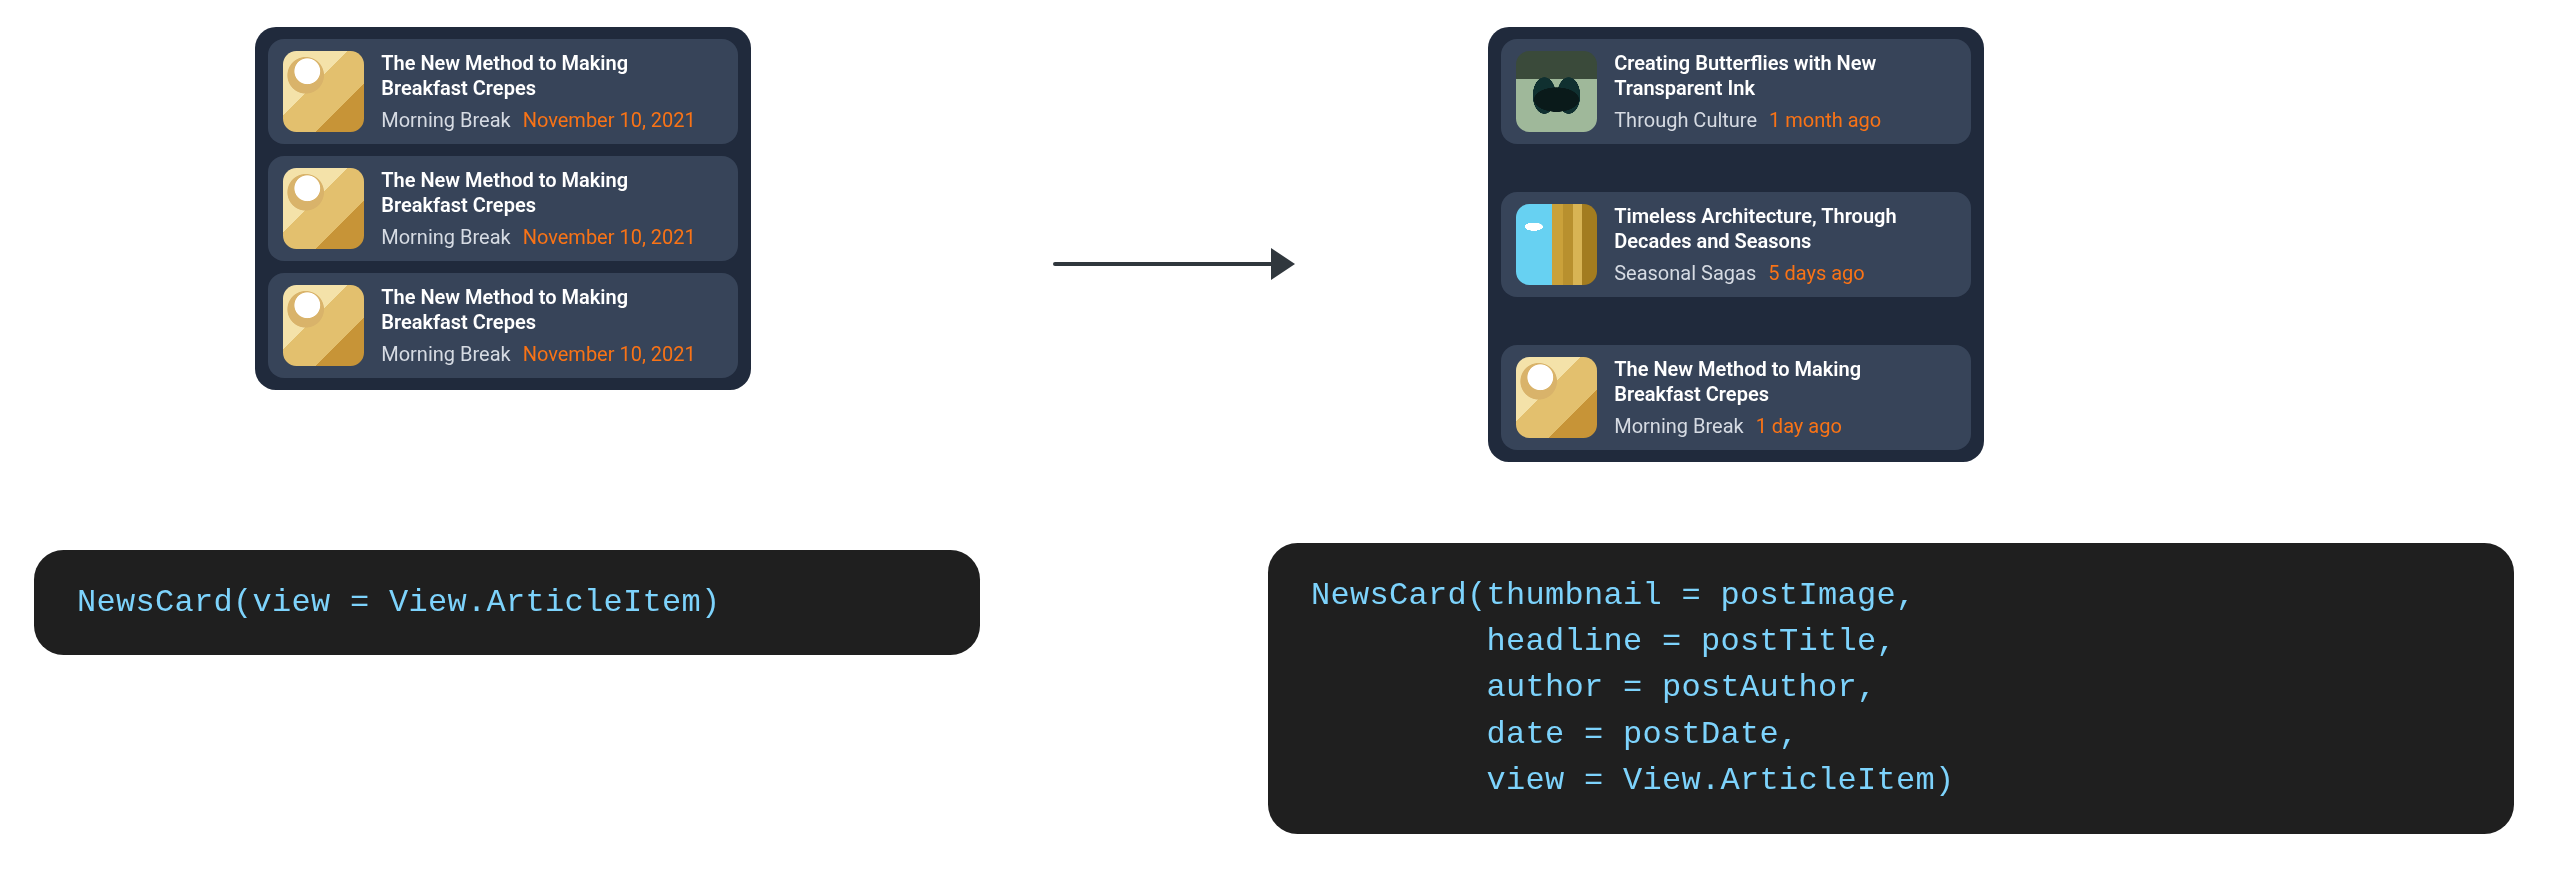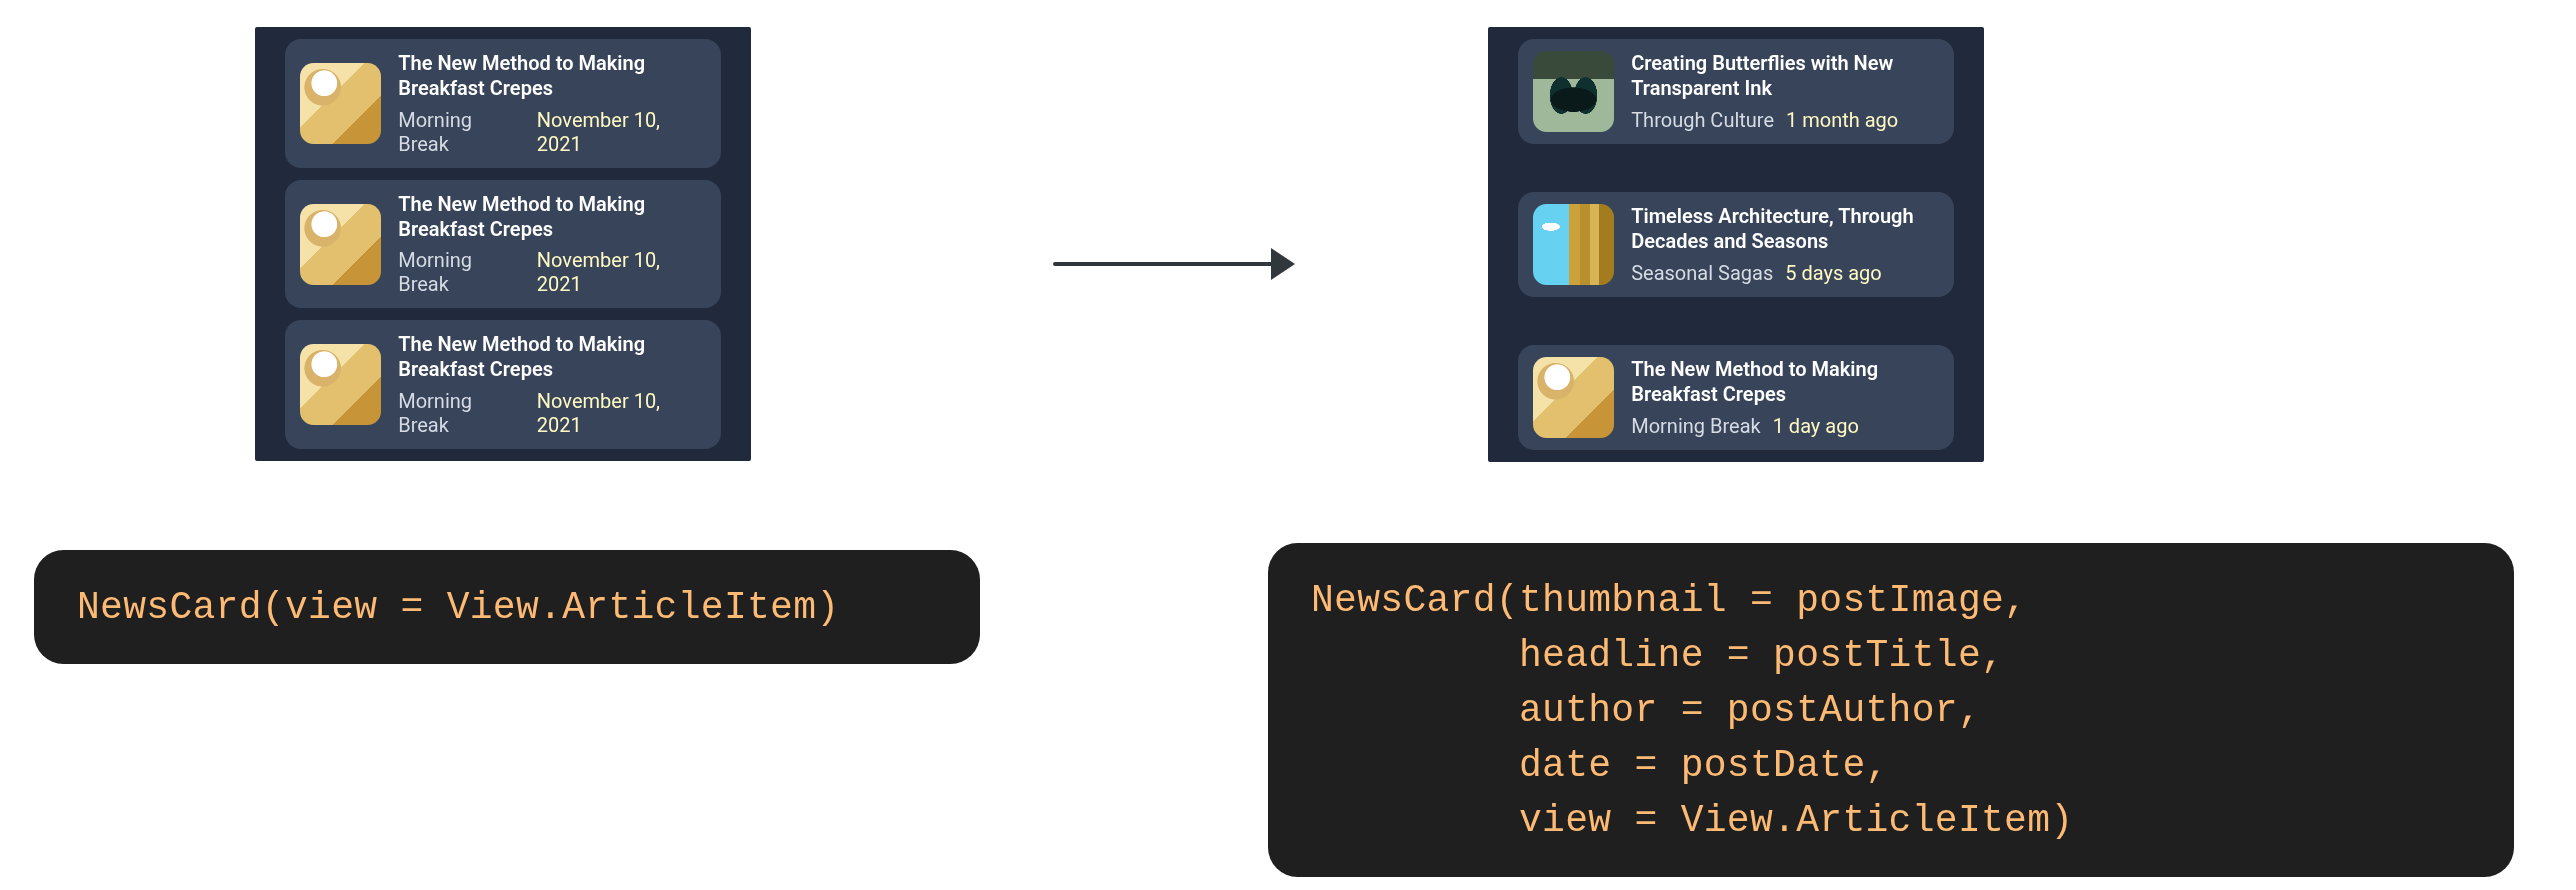--- a/index.html
+++ b/index.html
@@ -11,22 +11,22 @@
   .canvas {
     position: relative;
     width: 2576px;
     height: 891px;
   }
   
   .list-panel {
     position: absolute;
     width: 496px;
     background: #202a3c;
-    border-radius: 2px;
-    padding: 12px 30px;
+    border-radius: 21px;
+    padding: 12px 13px;
     box-sizing: border-box;
     display: flex;
     flex-direction: column;
     gap: 12px;
   }
   .list-item {
     background: #374459;
     border-radius: 16px;
     padding: 12px 14.8px;
     display: flex;
@@ -53,21 +53,21 @@
     font-size: 20px;
     line-height: 1.25;
     max-width: 315px;
   }
   .meta {
     display: flex;
     gap: 12px;
     font-size: 20px;
   }
   .author { color: #d6dbe3; }
-  .date   { color: #fef9c3; }
+  .date   { color: #f97316; }
 
   
   
   .thumb-crepes {
     background:
       radial-gradient(circle at 30% 25%, #ffffff 0 15%, transparent 16%),
       radial-gradient(circle at 28% 30%, #d9b36a 0 22%, transparent 23%),
       linear-gradient(135deg, #f4e2a9 40%, #e3c06e 40% 70%, #c79437 70%),
       repeating-linear-gradient(45deg, #e9eef3 0 6.7px, #cfd7dd 6.7px 13.4px);
   }
@@ -104,26 +104,26 @@
     border-left: 24px solid #30373d;
     border-top: 16px solid transparent;
     border-bottom: 16px solid transparent;
     margin-left: -2.7px;
   }
 
   
   .code-block {
     position: absolute;
     background: #1f1f1f;
-    color: #fdba74;
+    color: #7dd3fc;
     border-radius: 29.5px;
     padding: 29.5px 43px;
     box-sizing: border-box;
     font-family: ui-monospace, SFMono-Regular, "SF Mono", Menlo, Consolas, "Liberation Mono", monospace;
-    font-size: 38px;
+    font-size: 32px;
     line-height: 1.45;
     white-space: pre;
     letter-spacing: 0.3px;
   }
 </style>
 </head>
 <body>
 
 <div class="canvas">
 

